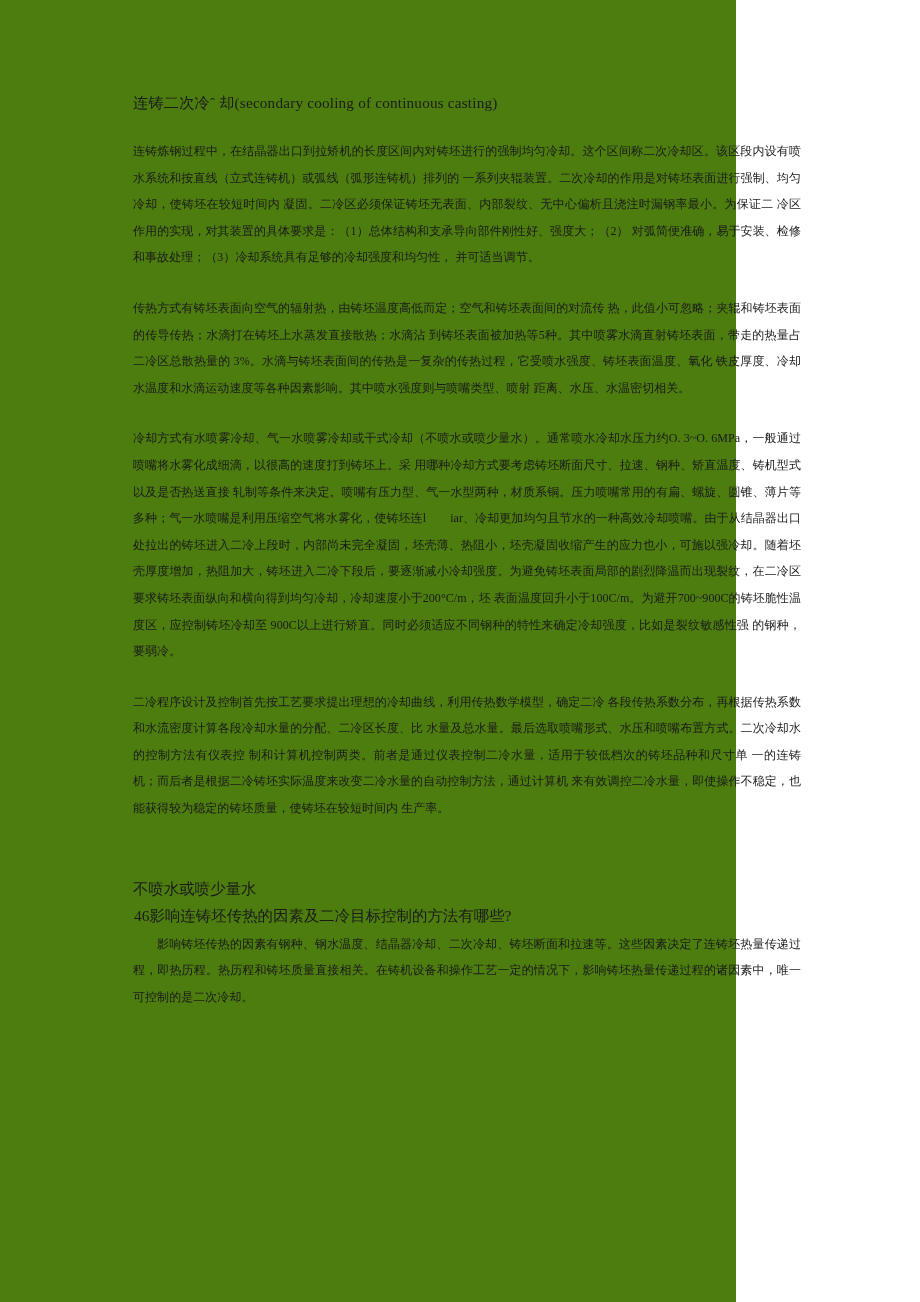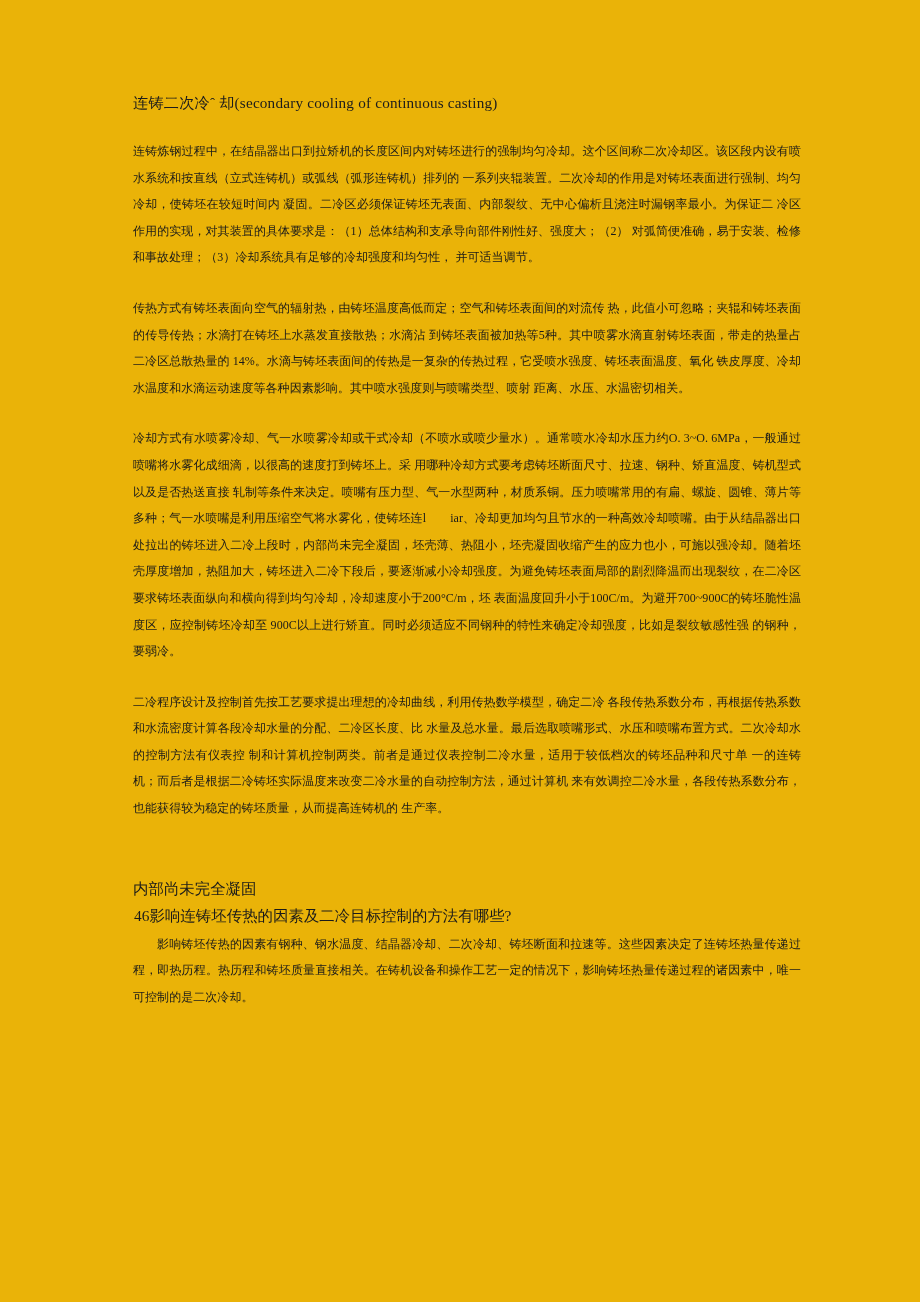--- a/index.html
+++ b/index.html
@@ -14,23 +14,23 @@
     overflow: hidden;
     font-family: "Liberation Serif", "DejaVu Serif", serif;
     color: #1a1a1a;
     -webkit-font-smoothing: antialiased;
   }
 
   .page {
     position: absolute;
     left: 0;
     top: 0;
-    width: 920px;
+    width: 736px;
     height: 1302px;
-    background: #eab308;
+    background: #4d7c0f;
   }
 
   .content {
     position: absolute;
     left: 133px;
     top: 92px;
     width: 668px;
   }
 
   .doc-title {
@@ -87,28 +87,28 @@
 
 <div class="page">
   <div class="content">
 
     <div class="doc-title">连铸二次冷ˆ 却(secondary cooling of continuous casting)</div>
 
     <div class="gap-title"></div>
 
     <p class="para">连铸炼钢过程中，在结晶器出口到拉矫机的长度区间内对铸坯进行的强制均匀冷却。这个区间称二次冷却区。该区段内设有喷水系统和按直线（立式连铸机）或弧线（弧形连铸机）排列的 一系列夹辊装置。二次冷却的作用是对铸坯表面进行强制、均匀冷却，使铸坯在较短时间内 凝固。二冷区必须保证铸坯无表面、内部裂纹、无中心偏析且浇注时漏钢率最小。为保证二 冷区作用的实现，对其装置的具体要求是：（1）总体结构和支承导向部件刚性好、强度大；（2） 对弧简便准确，易于安装、检修和事故处理；（3）冷却系统具有足够的冷却强度和均匀性， 并可适当调节。</p>
 
-    <p class="para">传热方式有铸坯表面向空气的辐射热，由铸坯温度高低而定；空气和铸坯表面间的对流传 热，此值小可忽略；夹辊和铸坯表面的传导传热；水滴打在铸坯上水蒸发直接散热；水滴沾 到铸坯表面被加热等5种。其中喷雾水滴直射铸坯表面，带走的热量占二冷区总散热量的 14%。水滴与铸坯表面间的传热是一复杂的传热过程，它受喷水强度、铸坯表面温度、氧化 铁皮厚度、冷却水温度和水滴运动速度等各种因素影响。其中喷水强度则与喷嘴类型、喷射 距离、水压、水温密切相关。</p>
+    <p class="para">传热方式有铸坯表面向空气的辐射热，由铸坯温度高低而定；空气和铸坯表面间的对流传 热，此值小可忽略；夹辊和铸坯表面的传导传热；水滴打在铸坯上水蒸发直接散热；水滴沾 到铸坯表面被加热等5种。其中喷雾水滴直射铸坯表面，带走的热量占二冷区总散热量的 3%。水滴与铸坯表面间的传热是一复杂的传热过程，它受喷水强度、铸坯表面温度、氧化 铁皮厚度、冷却水温度和水滴运动速度等各种因素影响。其中喷水强度则与喷嘴类型、喷射 距离、水压、水温密切相关。</p>
 
     <p class="para">冷却方式有水喷雾冷却、气一水喷雾冷却或干式冷却（不喷水或喷少量水）。通常喷水冷却水压力约O. 3~O. 6MPa，一般通过喷嘴将水雾化成细滴，以很高的速度打到铸坯上。采 用哪种冷却方式要考虑铸坯断面尺寸、拉速、钢种、矫直温度、铸机型式以及是否热送直接 轧制等条件来决定。喷嘴有压力型、气一水型两种，材质系铜。压力喷嘴常用的有扁、螺旋、圆锥、薄片等多种；气一水喷嘴是利用压缩空气将水雾化，使铸坯连l　　iar、冷却更加均匀且节水的一种高效冷却喷嘴。由于从结晶器出口处拉出的铸坯进入二冷上段时，内部尚未完全凝固，坯壳薄、热阻小，坯壳凝固收缩产生的应力也小，可施以强冷却。随着坯壳厚度增加，热阻加大，铸坯进入二冷下段后，要逐渐减小冷却强度。为避免铸坯表面局部的剧烈降温而出现裂纹，在二冷区要求铸坯表面纵向和横向得到均匀冷却，冷却速度小于200°C/m，坯 表面温度回升小于100C/m。为避开700~900C的铸坯脆性温度区，应控制铸坯冷却至 900C以上进行矫直。同时必须适应不同钢种的特性来确定冷却强度，比如是裂纹敏感性强 的钢种，要弱冷。</p>
 
-    <p class="para">二冷程序设计及控制首先按工艺要求提出理想的冷却曲线，利用传热数学模型，确定二冷 各段传热系数分布，再根据传热系数和水流密度计算各段冷却水量的分配、二冷区长度、比 水量及总水量。最后选取喷嘴形式、水压和喷嘴布置方式。二次冷却水的控制方法有仪表控 制和计算机控制两类。前者是通过仪表控制二冷水量，适用于较低档次的铸坯品种和尺寸单 一的连铸机；而后者是根据二冷铸坯实际温度来改变二冷水量的自动控制方法，通过计算机 来有效调控二冷水量，各段传热系数分布，也能获得较为稳定的铸坯质量，从而提高连铸机的 生产率。</p>
+    <p class="para">二冷程序设计及控制首先按工艺要求提出理想的冷却曲线，利用传热数学模型，确定二冷 各段传热系数分布，再根据传热系数和水流密度计算各段冷却水量的分配、二冷区长度、比 水量及总水量。最后选取喷嘴形式、水压和喷嘴布置方式。二次冷却水的控制方法有仪表控 制和计算机控制两类。前者是通过仪表控制二冷水量，适用于较低档次的铸坯品种和尺寸单 一的连铸机；而后者是根据二冷铸坯实际温度来改变二冷水量的自动控制方法，通过计算机 来有效调控二冷水量，即使操作不稳定，也能获得较为稳定的铸坯质量，使铸坯在较短时间内 生产率。</p>
 
     <div class="gap-lg"></div>
 
-    <div class="section-head">内部尚未完全凝固</div>
+    <div class="section-head">不喷水或喷少量水</div>
 
     <div class="q-line">46影响连铸坯传热的因素及二冷目标控制的方法有哪些?</div>
 
     <p class="para tight indent2">影响铸坯传热的因素有钢种、钢水温度、结晶器冷却、二次冷却、铸坯断面和拉速等。这些因素决定了连铸坯热量传递过程，即热历程。热历程和铸坯质量直接相关。在铸机设备和操作工艺一定的情况下，影响铸坯热量传递过程的诸因素中，唯一可控制的是二次冷却。</p>
 
   </div>
 </div>
 
 </body></html>

